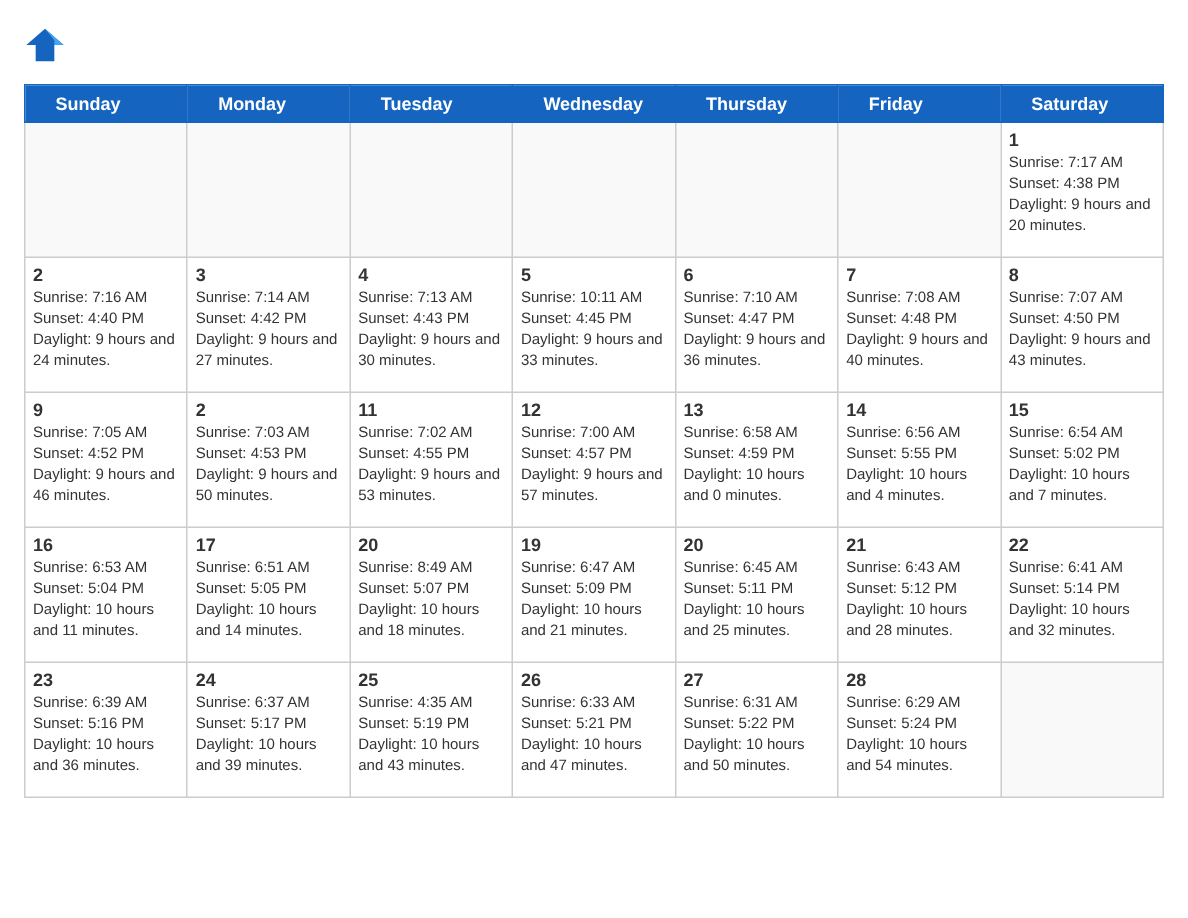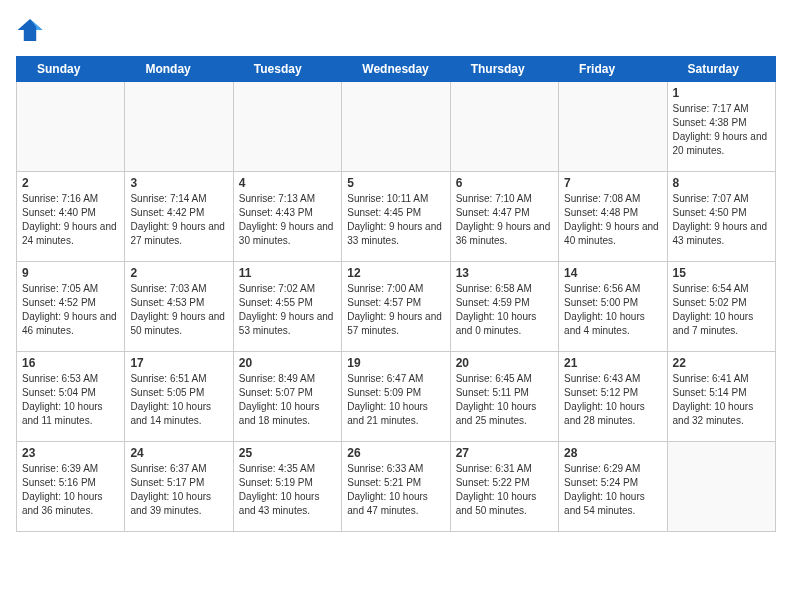--- a/index.html
+++ b/index.html
@@ -189,21 +189,21 @@
         </td>
         <td>
           <span class="day-num">13</span>
           <div class="day-info">Sunrise: 6:58 AM
 Sunset: 4:59 PM
 Daylight: 10 hours and 0 minutes.</div>
         </td>
         <td>
           <span class="day-num">14</span>
           <div class="day-info">Sunrise: 6:56 AM
-Sunset: 5:00 PM
+Sunset: 5:55 PM
 Daylight: 10 hours and 4 minutes.</div>
         </td>
         <td>
           <span class="day-num">15</span>
           <div class="day-info">Sunrise: 6:54 AM
 Sunset: 5:02 PM
 Daylight: 10 hours and 7 minutes.</div>
         </td>
       </tr>
       <tr>

